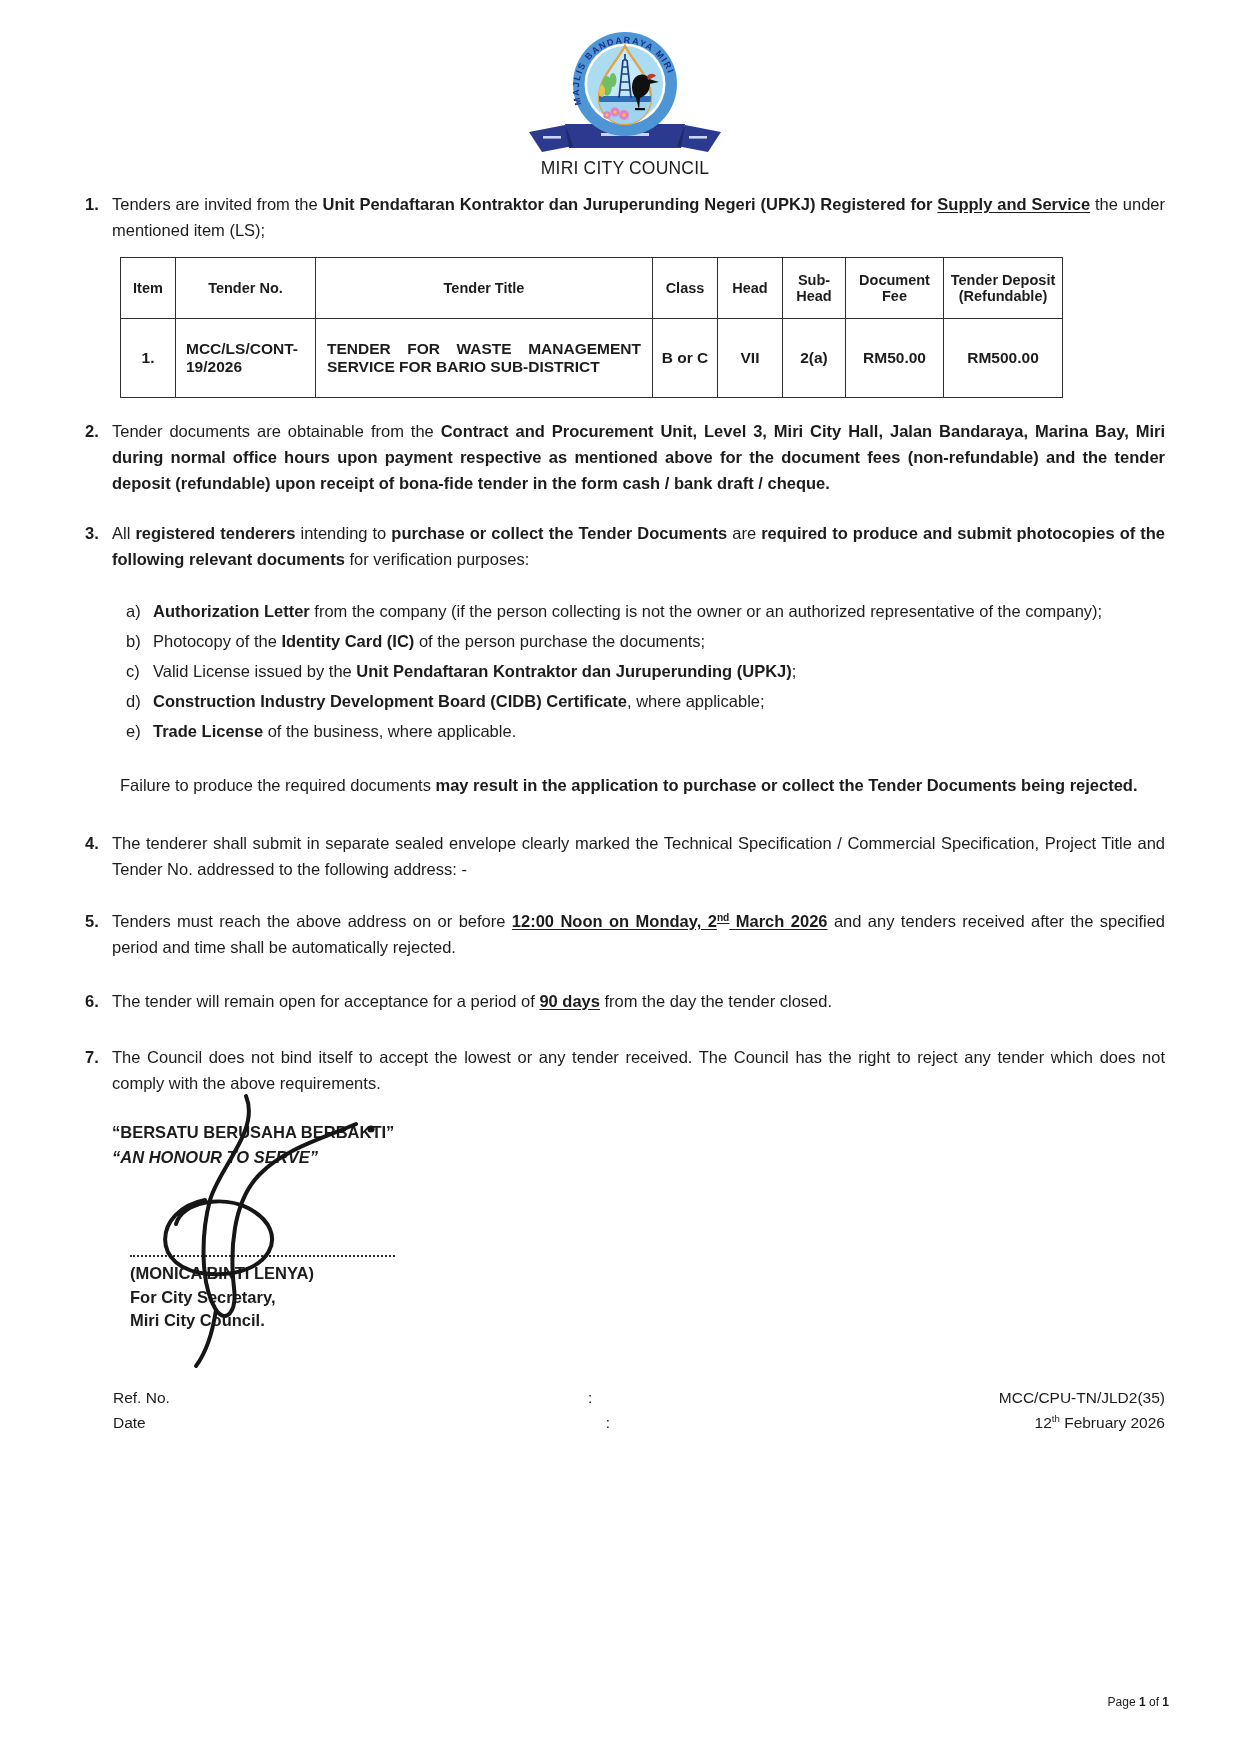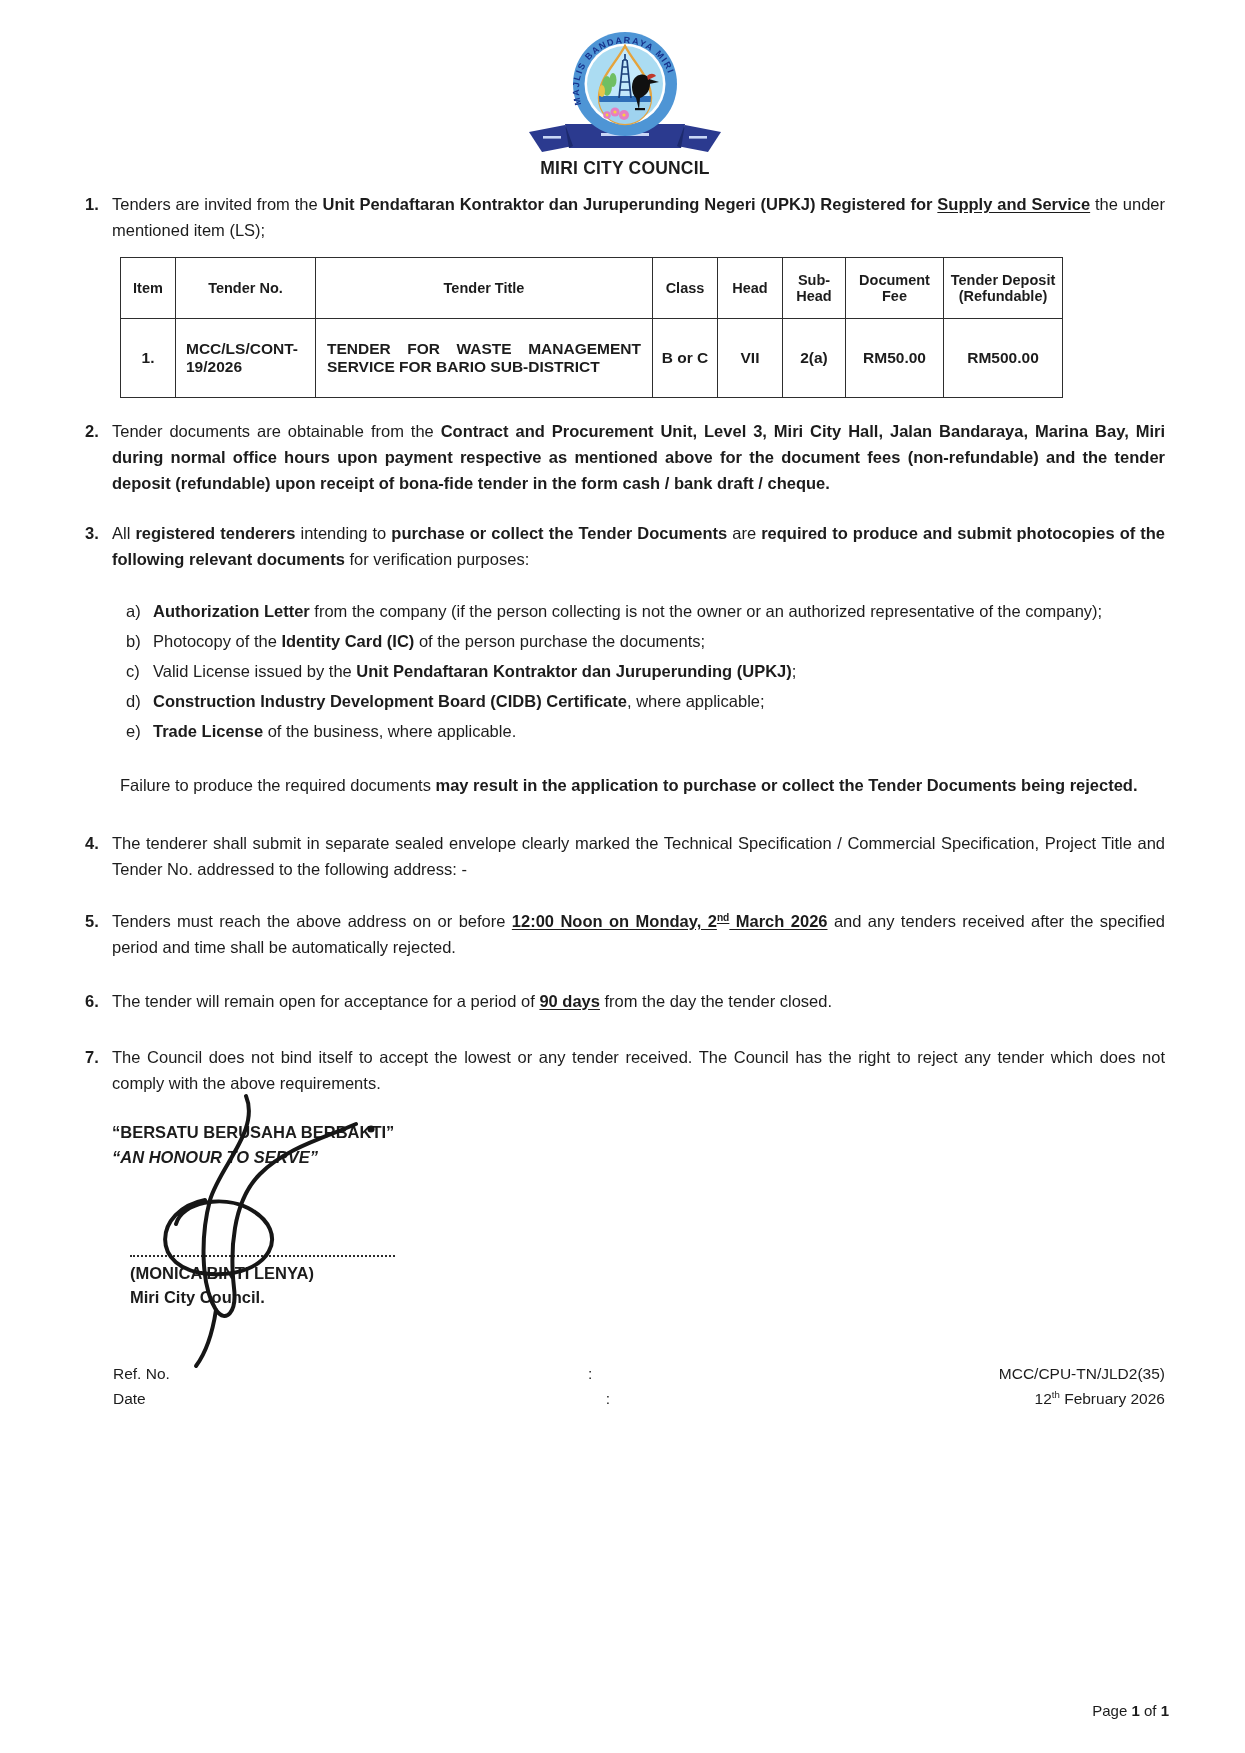--- a/index.html
+++ b/index.html
@@ -14,21 +14,21 @@
     overflow:hidden;
   }
   .b{font-weight:700;}
   .u{text-decoration:underline;text-underline-offset:2px;}
   .i{font-style:italic;}
   sup{font-size:0.62em;line-height:0;vertical-align:super;}
 
   
   .doc-header{text-align:center;margin-bottom:12px;}
   .logo-wrap{display:flex;justify-content:center;margin-bottom:4px;}
-  .org-name{font-weight:700;font-size:17.5px;letter-spacing:.2px;}
+  .org-name{font-weight:400;font-size:17.5px;letter-spacing:.2px;}
   .notice-title{font-weight:700;font-size:17px;margin-top:3px;}
 
   
   .clause{display:flex;font-size:16.5px;line-height:26px;margin-bottom:24px;}
   .clause .num{width:27px;flex-shrink:0;font-weight:700;}
   .clause .cbody{flex:1;text-align:justify;}
   #clause-1{margin-bottom:14px;}
   #clause-2{margin-bottom:24px;}
   #clause-3{margin-bottom:26px;}
   #clause-4{margin-bottom:26px;}
@@ -64,21 +64,21 @@
   .sig-block{position:relative;margin:84px 0 0 45px;font-size:16.5px;}
   .dotline{width:265px;border-bottom:2.6px dotted #2a2a2a;height:1px;margin-bottom:5px;}
   .sig-name,.sig-for,.sig-org{font-weight:700;line-height:23.5px;}
   .sig-svg{position:absolute;left:-22px;top:-172px;pointer-events:none;}
 
   .ref-block{margin:52px 0 0 28px;font-size:15.5px;line-height:25px;}
   .ref-row{display:flex;justify-content:space-between;}
   .ref-label{width:80px;}
   .ref-colon{width:16px;}
 
-  .page-footer{position:absolute;right:76px;bottom:34px;font-size:15px;}
+  .page-footer{position:absolute;right:76px;bottom:44px;font-size:12px;}
 </style>
 </head>
 <body>
 
 <div class="page">
 
   <div class="doc-header">
     <div class="logo-wrap">
       <svg width="232" height="126" viewBox="0 0 232 126">
 
@@ -254,20 +254,21 @@
     <svg class="sig-svg" width="310" height="310" viewBox="0 0 310 310">
       <g stroke="#161616" stroke-width="4" fill="none" stroke-linecap="round">
         <path d="M138 14 C152 48 112 84 102 118 C93 152 92 202 108 228 C118 242 129 230 126 206 C122 170 124 120 152 92 C178 66 216 56 248 42"></path>
         <path d="M97 118 C46 128 40 188 102 192 C162 196 186 150 140 126 C114 113 74 120 68 142"></path>
         <path d="M108 228 C104 254 97 272 88 284"></path>
       </g>
       <circle cx="263" cy="47" r="3.6" fill="#161616"></circle>
     </svg>
     <div class="dotline"></div>
     <div class="sig-name">(MONICA BINTI LENYA)</div>
+    <div class="sig-for">For City Secretary,</div>
     <div class="sig-org">Miri City Council.</div>
   </div>
 
   <div class="ref-block">
     <div class="ref-row">
       <div class="ref-label">Ref. No.</div>
       <div class="ref-colon">:</div>
       <div class="ref-value">MCC/CPU-TN/JLD2(35)</div>
     </div>
     <div class="ref-row">

